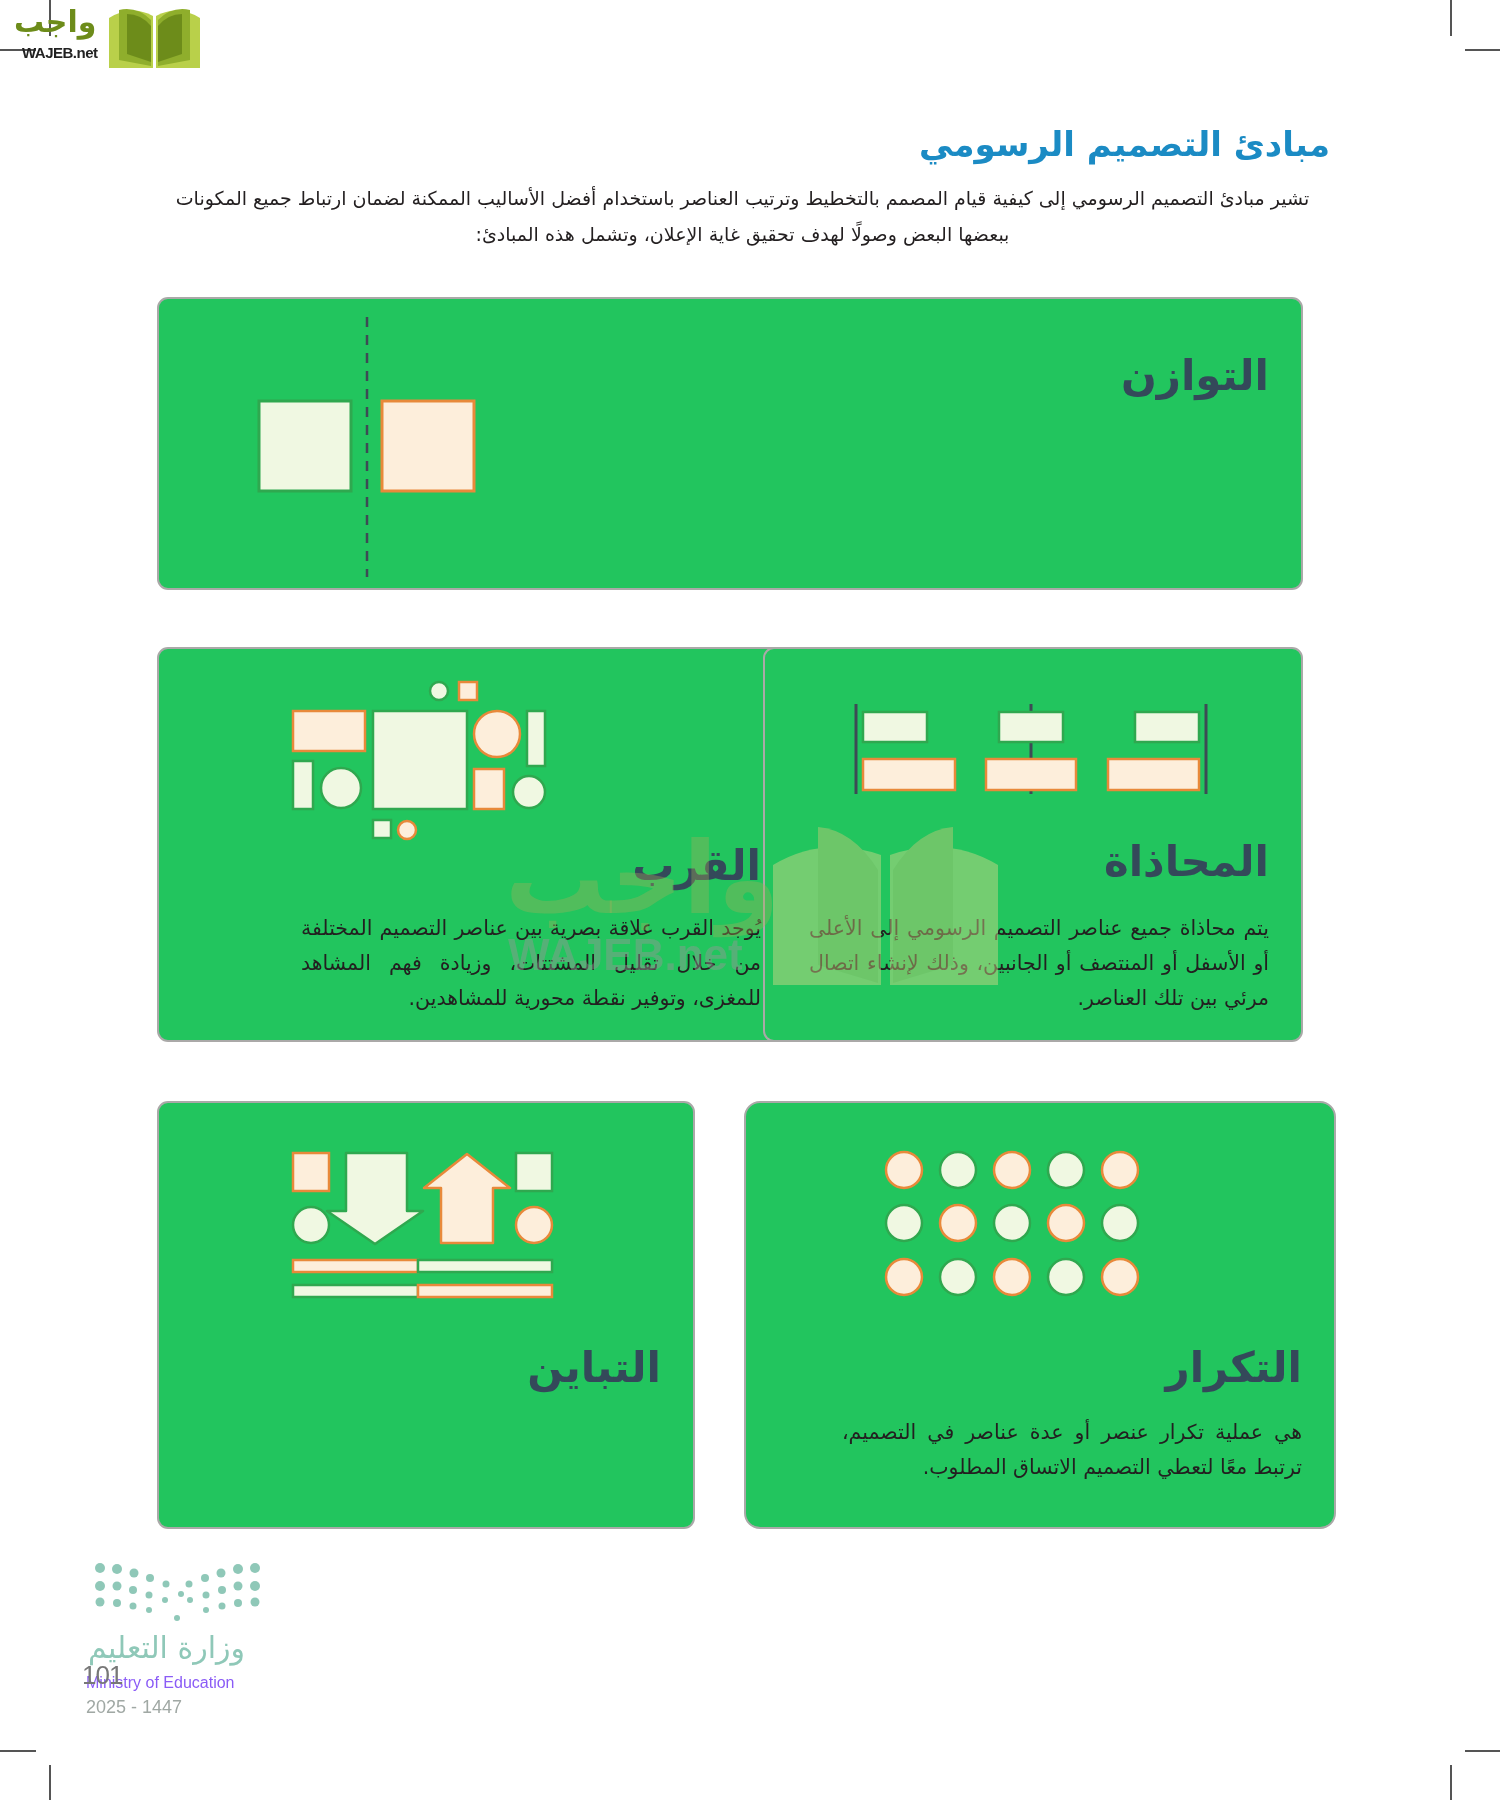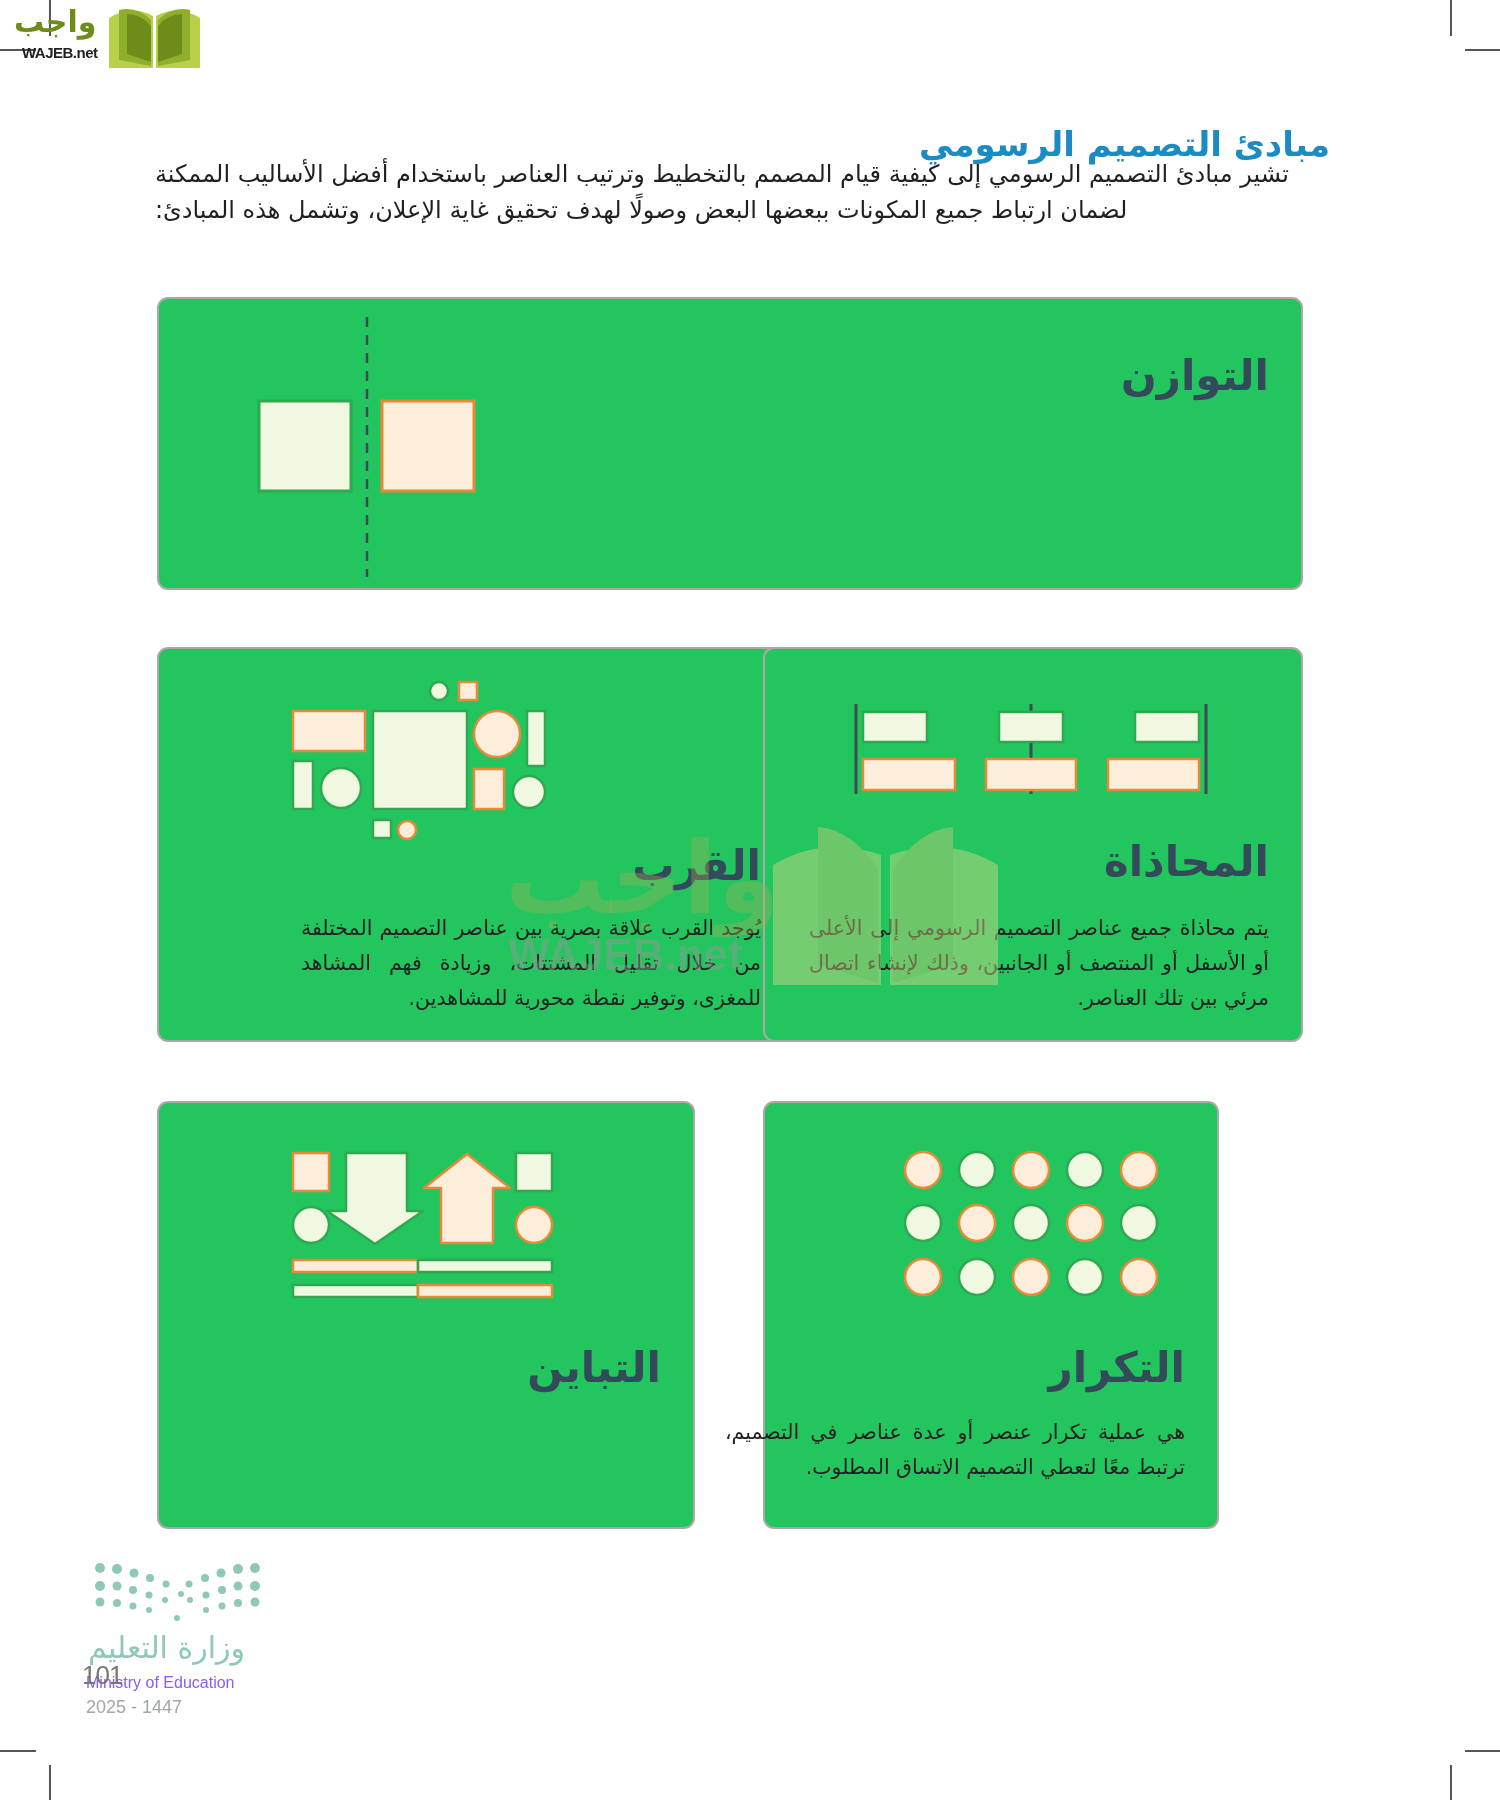--- a/index.html
+++ b/index.html
@@ -6,21 +6,21 @@
   body { width:1500px; height:1800px; position:relative; background:#ffffff; overflow:hidden;
          font-family:"DejaVu Sans", sans-serif; color:#231f20; }
   .abs { position:absolute; }
   .crop { position:absolute; background:#555; }
   
   .logo { left:10px; top:4px; width:180px; height:62px; }
   .logo-ar { position:absolute; left:4px; top:0px; font-size:30px; font-weight:bold; color:#6d8c1a; direction:rtl; }
   .logo-en { position:absolute; left:12px; top:40px; font-size:15px; font-weight:bold; color:#222; letter-spacing:-0.5px; font-family:"Liberation Sans", sans-serif; }
   
   .section-title { right:170px; top:124px; font-size:34px; font-weight:bold; color:#1b8bc4; direction:rtl; }
-  .intro { right:170px; top:156px; width:1175px; font-size:24px; line-height:36px; direction:rtl; text-align:left; color:#231f20; }
+  .intro { right:170px; top:180px; width:1175px; font-size:19px; line-height:36px; direction:rtl; text-align:center; color:#231f20; }
   
   .card { position:absolute; background:#22c55e; border:2px solid #aaa9a8; border-radius:11px; box-sizing:border-box; }
   .card-title { position:absolute; right:32px; font-size:42px; font-weight:bold; color:#34495a; direction:rtl; }
   .card-text { position:absolute; right:32px; font-size:20.5px; line-height:35px; direction:rtl; text-align:justify; text-align-last:right; color:#231f20; }
   svg { position:absolute; overflow:visible; }
   
   .wm-text { left:505px; top:820px; font-size:100px; font-weight:bold; color:rgba(170,175,90,0.35); direction:rtl; }
   .wm-en { left:508px; top:930px; font-size:44px; font-weight:bold; color:rgba(150,150,150,0.45); font-family:"Liberation Sans", sans-serif; }
   
   .ministry-ar { left:88px; top:1630px; font-size:30px; color:#8fc8b8; direction:rtl; }
@@ -109,21 +109,21 @@
     <rect x="357" y="50" width="36" height="38" fill="#f0f8e2" stroke="#2fa84f" stroke-width="2.5"></rect>
     <circle cx="375" cy="122" r="18" fill="#fdeedb" stroke="#e8893a" stroke-width="2.5"></circle>
     <rect x="134" y="157" width="125" height="12" fill="#fdeedb" stroke="#e8893a" stroke-width="2.5"></rect>
     <rect x="259" y="157" width="134" height="12" fill="#f0f8e2" stroke="#2fa84f" stroke-width="2.5"></rect>
     <rect x="134" y="182" width="125" height="12" fill="#f0f8e2" stroke="#2fa84f" stroke-width="2.5"></rect>
     <rect x="259" y="182" width="134" height="12" fill="#fdeedb" stroke="#e8893a" stroke-width="2.5"></rect>
   </svg>
   <div class="card-title" style="top:240px;">التباين</div>
 </div>
 
-<div class="card" style="left:763px;top:1101px;width:456px;height:428px;">
+<div class="card" style="left:744px;top:1101px;width:592px;height:428px;border-radius:16px;">
   <svg style="left:0;top:0;" width="540" height="220">
     <g stroke-width="2.5">
       <circle cx="158" cy="67" r="18" fill="#fdeedb" stroke="#e8893a"></circle>
       <circle cx="212" cy="67" r="18" fill="#f0f8e2" stroke="#2fa84f"></circle>
       <circle cx="266" cy="67" r="18" fill="#fdeedb" stroke="#e8893a"></circle>
       <circle cx="320" cy="67" r="18" fill="#f0f8e2" stroke="#2fa84f"></circle>
       <circle cx="374" cy="67" r="18" fill="#fdeedb" stroke="#e8893a"></circle>
       <circle cx="158" cy="120" r="18" fill="#f0f8e2" stroke="#2fa84f"></circle>
       <circle cx="212" cy="120" r="18" fill="#fdeedb" stroke="#e8893a"></circle>
       <circle cx="266" cy="120" r="18" fill="#f0f8e2" stroke="#2fa84f"></circle>

